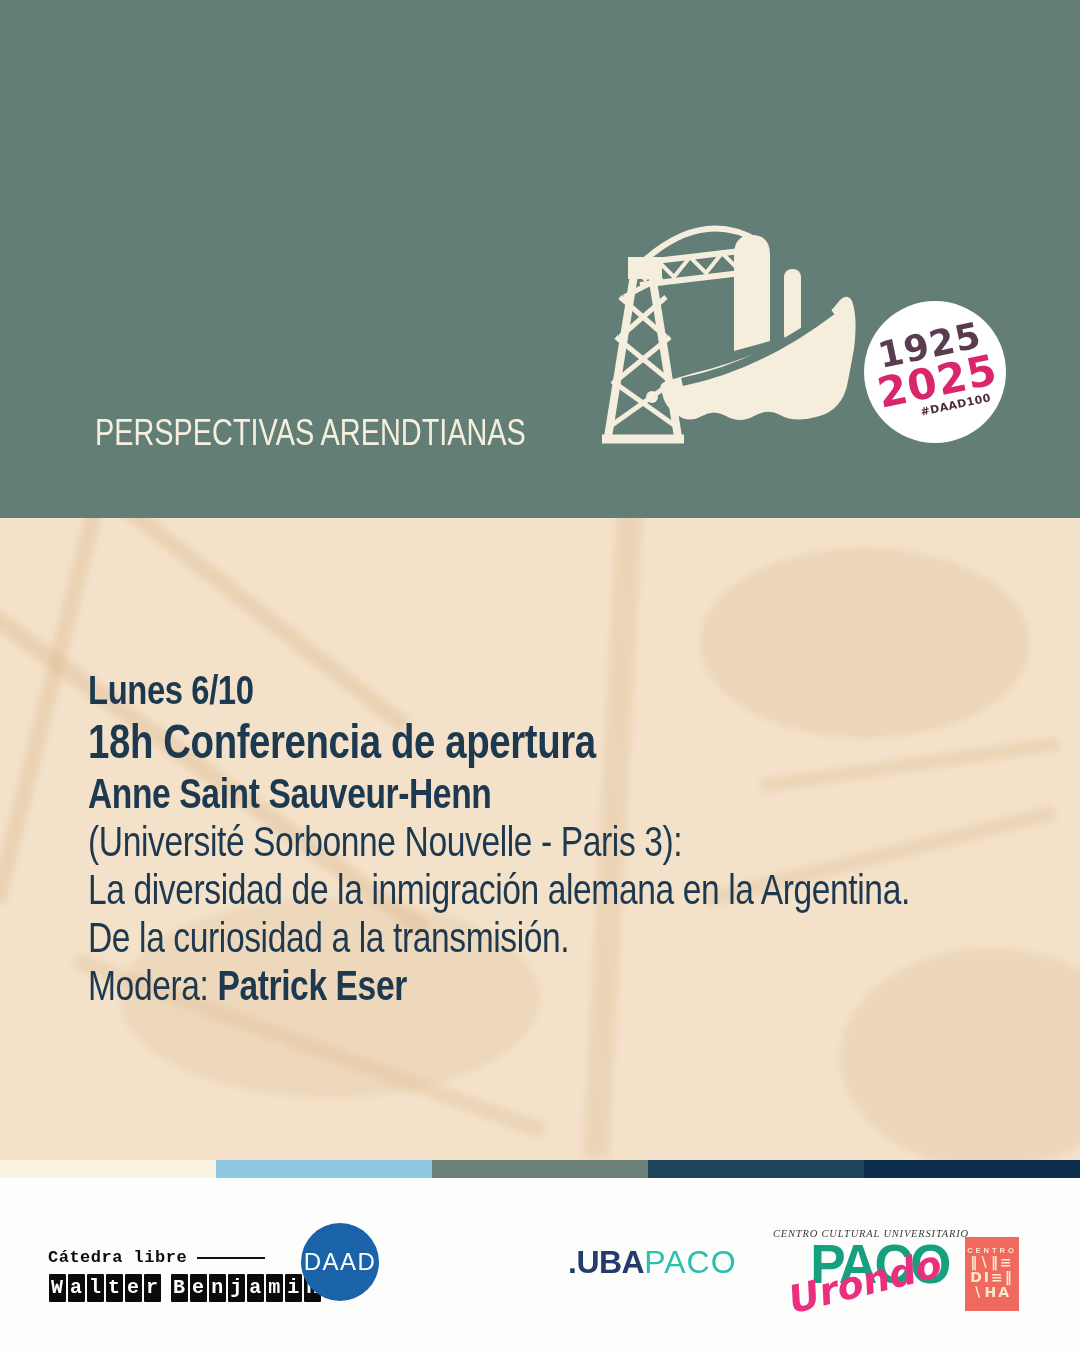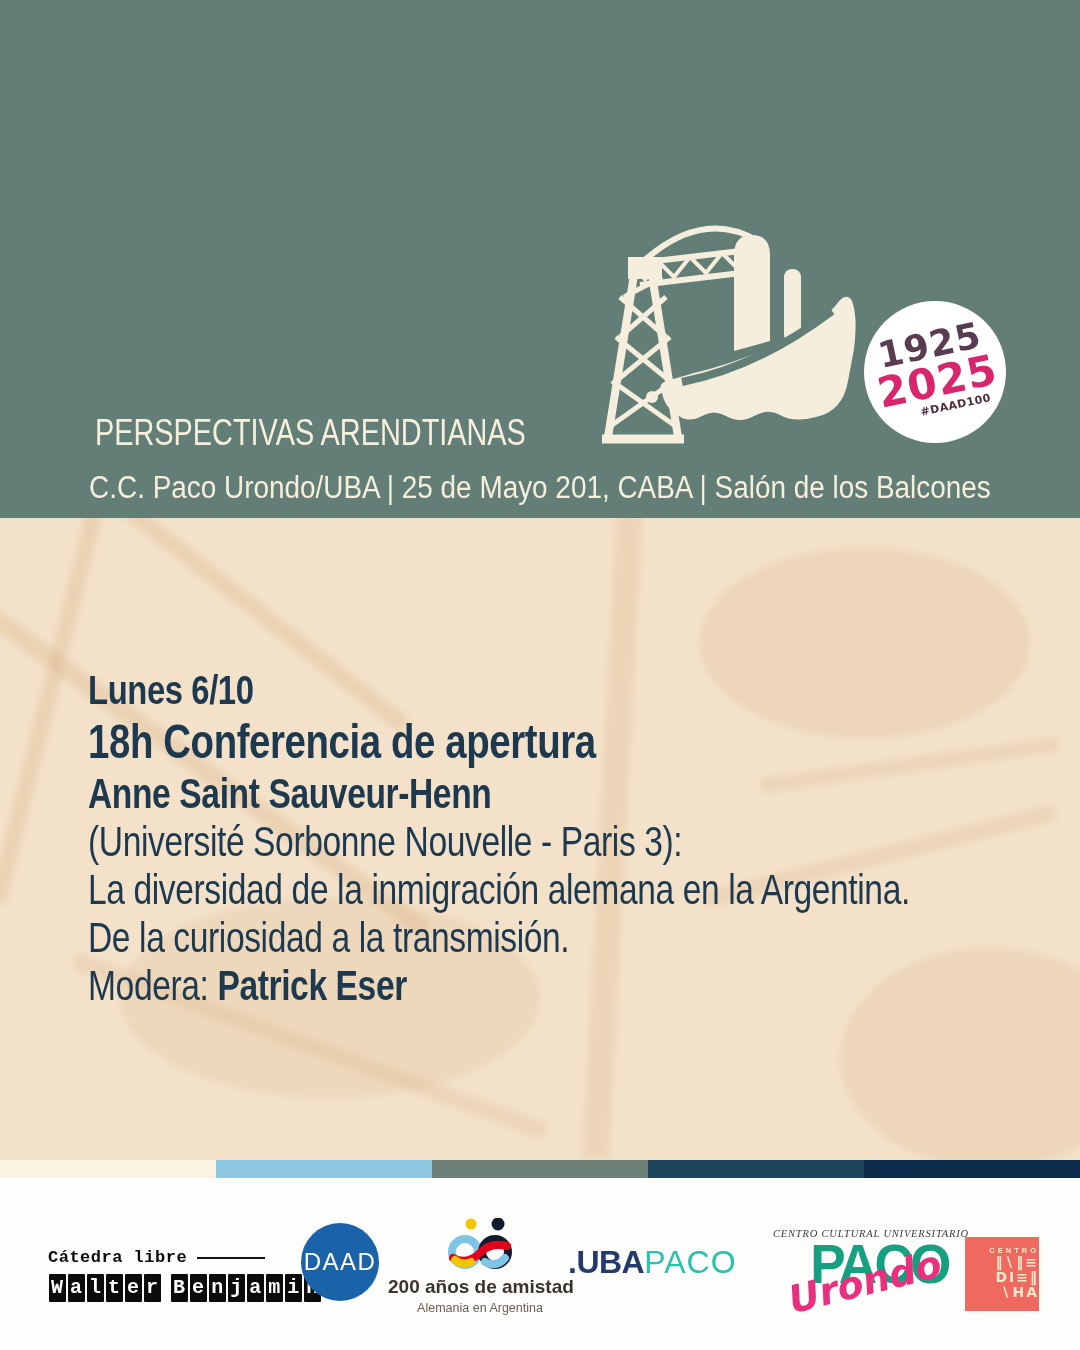--- a/index.html
+++ b/index.html
@@ -77,22 +77,22 @@
   .uba-sub{font-size:19.5px;color:var(--uba-navy);margin-top:3px}
 
   .paco{position:absolute;left:773px;top:50px;width:180px;text-align:right}
   .paco-label{font-family:"Liberation Serif",serif;font-style:italic;font-size:10.5px;letter-spacing:.8px;
     color:#3b3b3b;white-space:nowrap}
   .paco-name{font-size:56px;line-height:50px;font-weight:700;color:var(--paco-teal);letter-spacing:-3px;
     transform:scaleX(.95);transform-origin:center top}
   .paco-script{position:absolute;left:14px;top:32px;font-family:"DejaVu Sans",sans-serif;font-style:italic;
     font-weight:700;font-size:38px;color:var(--paco-pink);transform:rotate(-14deg);letter-spacing:0}
 
-  .diha{position:absolute;left:965px;top:59px;width:74px;height:74px;background:var(--diha-coral);
-    color:#f8e9cd;text-align:right;overflow:hidden}
+  .diha{position:absolute;left:965px;top:59px;width:54px;height:74px;background:var(--diha-coral);
+    color:#f8e9cd;text-align:center;overflow:hidden}
   .diha-top{font-size:7.5px;letter-spacing:3px;margin-top:9px;font-weight:700}
   .diha-row{font-size:14px;font-weight:700;line-height:15px;letter-spacing:2px;font-family:"DejaVu Sans",sans-serif}
 </style>
 </head>
 <body>
 
 <div class="poster">
 
   <div class="header">
 
@@ -126,23 +126,20 @@
     <div class="subtitle">PERSPECTIVAS ARENDTIANAS</div>
 
     <div class="badge">
       <div class="badge-rot">
         <div class="badge-y1">1925</div>
         <div class="badge-y2">2025</div>
         <div class="badge-tag">#DAAD100</div>
       </div>
     </div>
 
-    <div class="location-bar">
-      <span>C.C. Paco Urondo/UBA | 25 de Mayo 201, CABA | Salón de los Balcones</span>
-    </div>
   </div>
 
   <div class="midsection">
 
     <div class="ph" style="left:-60px;top:40px;width:520px;height:16px;transform:rotate(38deg)"></div>
     <div class="ph" style="left:-80px;top:240px;width:560px;height:18px;transform:rotate(36deg)"></div>
     <div class="ph" style="left:40px;top:-30px;width:16px;height:420px;transform:rotate(14deg)"></div>
     <div class="ph" style="left:600px;top:-20px;width:26px;height:660px;transform:rotate(3deg);opacity:.3"></div>
     <div class="ph blob" style="left:700px;top:30px;width:330px;height:190px;opacity:.28"></div>
     <div class="ph" style="left:760px;top:240px;width:300px;height:14px;transform:rotate(-8deg);opacity:.3"></div>
@@ -177,35 +174,20 @@
         <span class="txt">Cátedra libre</span>
         <span class="catedra-rule"></span>
       </div>
       <div class="catedra-name"><span class="lt">W</span><span class="lt">a</span><span class="lt">l</span><span class="lt">t</span><span class="lt">e</span><span class="lt">r</span><span class="lt-space">&nbsp;</span><span class="lt">B</span><span class="lt">e</span><span class="lt">n</span><span class="lt">j</span><span class="lt">a</span><span class="lt">m</span><span class="lt">i</span><span class="lt">n</span></div>
     </div>
 
     <div class="daad-circle">
       <span>DAAD</span>
     </div>
 
-    <div class="amistad">
-      <svg width="78" height="54" viewBox="0 0 78 54">
-        <circle cx="30" cy="6" r="5.5" fill="#f5c400"></circle>
-        <circle cx="57" cy="6" r="6.5" fill="#101b2e"></circle>
-        <g fill="none" stroke-linecap="round">
-          <circle cx="24" cy="34" r="13" stroke="#7fc5e8" stroke-width="8"></circle>
-          <circle cx="54" cy="34" r="13" stroke="#101b2e" stroke-width="8"></circle>
-          <path d="M12 40 Q26 48 40 34 Q50 24 66 28" stroke="#e2001a" stroke-width="8"></path>
-          <path d="M14 42 Q22 48 30 44" stroke="#f5c400" stroke-width="8"></path>
-          <path d="M44 44 Q56 50 64 40" stroke="#7fc5e8" stroke-width="8"></path>
-        </g>
-      </svg>
-      <div class="amistad-title">200 años de amistad</div>
-      <div class="amistad-sub">Alemania en Argentina</div>
-    </div>
 
     <div class="uba">
       <div class="uba-main">
         <span class="pre">.UBA</span><span class="suf">PACO</span>
       </div>
     </div>
 
     <div class="paco">
       <div class="paco-label">CENTRO CULTURAL UNIVERSITARIO</div>
       <div class="paco-name">PACO</div>

